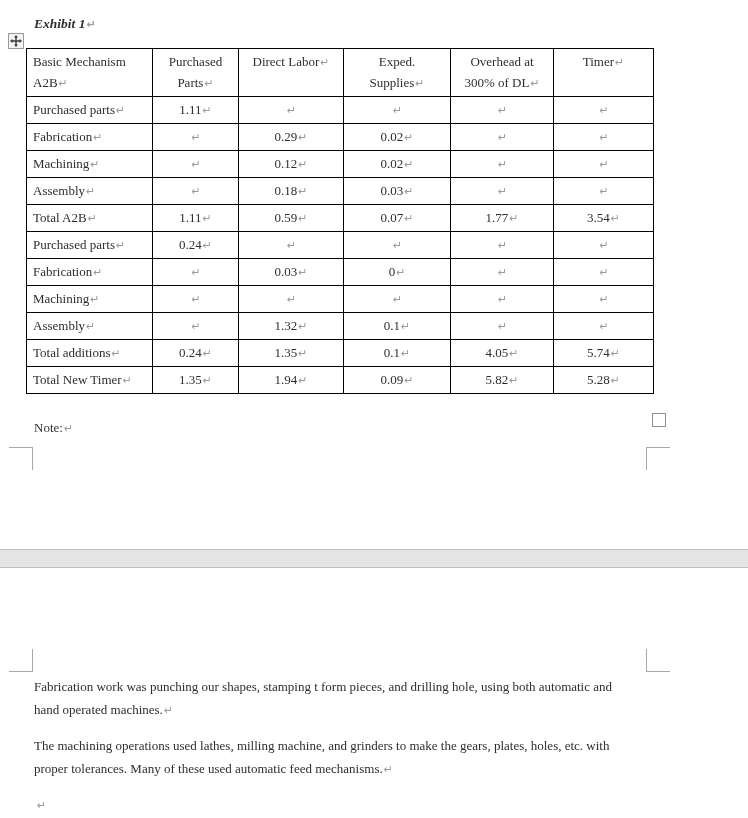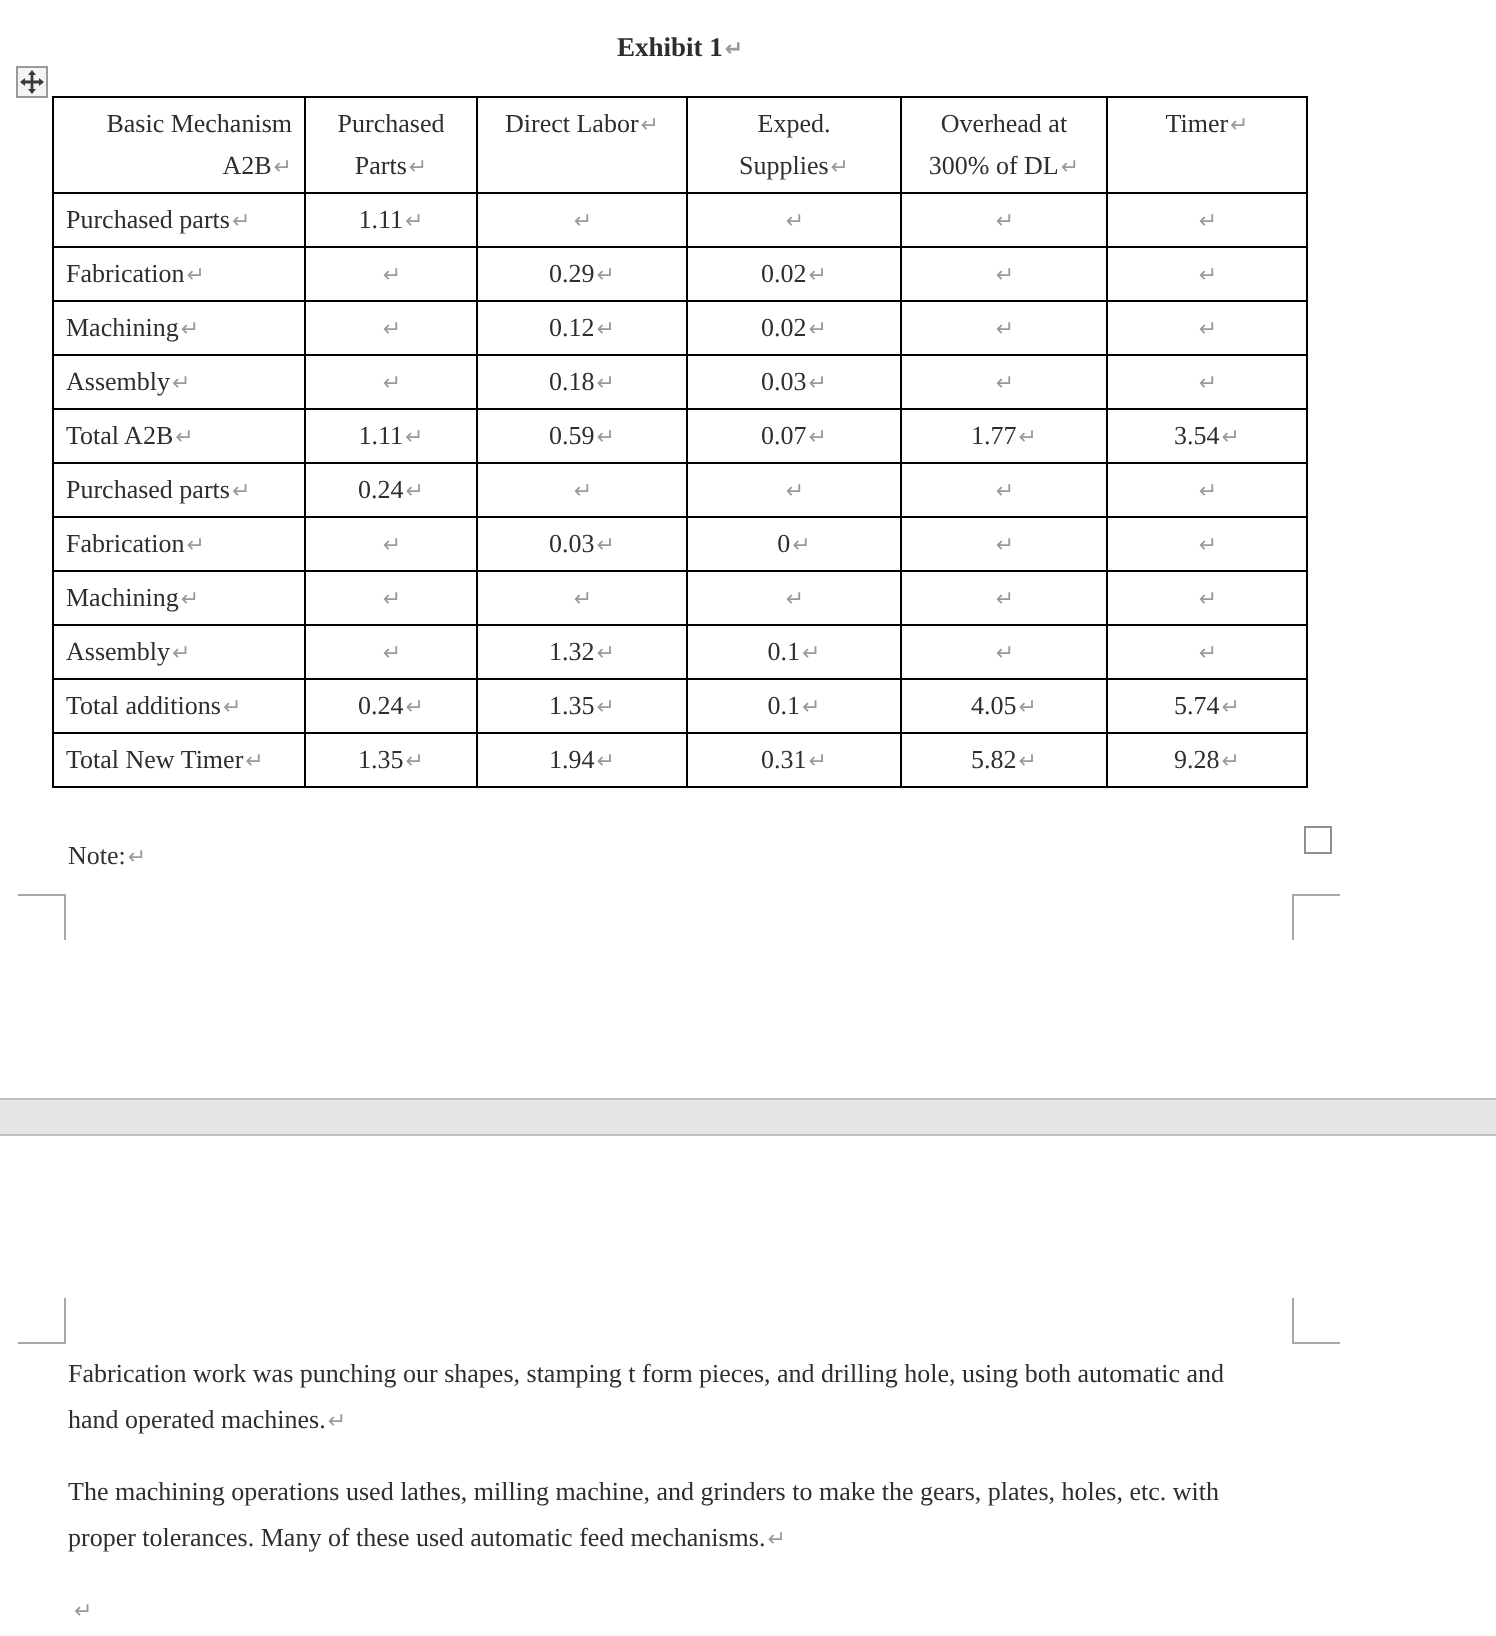--- a/index.html
+++ b/index.html
@@ -4,38 +4,38 @@
 <style>
   * { margin:0; padding:0; box-sizing:border-box; }
   html,body { background:#ffffff; }
   .screen {
     position:relative; width:748px; height:818px; background:#ffffff;
     font-family:"Liberation Serif", serif; color:#333; overflow:hidden;
   }
   
   .doc-title {
     position:absolute; left:34px; top:16px; width:612px;
-    text-align:center; font-weight:bold; font-size:13.5px; color:#2e2e2e;
+    font-weight:bold; font-size:13.5px; color:#2e2e2e;font-style:italic;
   }
   .move-handle {
     position:absolute; left:8px; top:33px; width:16px; height:16px;
     border:1px solid #9a9a9a; background:#f4f4f4;
     display:flex; align-items:center; justify-content:center;
   }
   table.exhibit {
     position:absolute; left:26px; top:48px; width:627px;
     border-collapse:collapse; table-layout:fixed;
     font-size:13px; color:#2e2e2e;
   }
   table.exhibit th, table.exhibit td {
     border:1px solid #000; font-weight:normal;
     padding:2px 6px; line-height:21px; overflow:hidden;
   }
   table.exhibit thead th { vertical-align:top; text-align:center; height:46px; }
-  table.exhibit thead th.al { text-align:right; }
+  table.exhibit thead th.al { text-align:left; }
   table.exhibit tbody td { vertical-align:middle; text-align:center; height:25px; }
   table.exhibit tbody td.al { text-align:left; }
   .pm {
     font-family:"DejaVu Sans", sans-serif; font-size:11px;
     color:#9a9a9a; padding-left:1px;
   }
   .note-line { position:absolute; left:34px; top:420px; font-size:13px; }
   .resize-handle {
     position:absolute; left:652px; top:413px; width:14px; height:14px;
     border:1px solid #8f8f8f; background:#ffffff;
@@ -169,23 +169,23 @@
           <td><span>0.24</span><span class="pm">↵</span></td>
           <td><span>1.35</span><span class="pm">↵</span></td>
           <td><span>0.1</span><span class="pm">↵</span></td>
           <td><span>4.05</span><span class="pm">↵</span></td>
           <td><span>5.74</span><span class="pm">↵</span></td>
         </tr>
         <tr>
           <td class="al"><span>Total New Timer</span><span class="pm">↵</span></td>
           <td><span>1.35</span><span class="pm">↵</span></td>
           <td><span>1.94</span><span class="pm">↵</span></td>
-          <td><span>0.31</span><span class="pm">↵</span></td>
+          <td><span>0.09</span><span class="pm">↵</span></td>
           <td><span>5.82</span><span class="pm">↵</span></td>
-          <td><span>9.28</span><span class="pm">↵</span></td>
+          <td><span>5.28</span><span class="pm">↵</span></td>
         </tr>
       </tbody>
   </table>
 
   <div class="note-line">
     <span>Note:</span><span class="pm">↵</span>
   </div>
 
   <div class="resize-handle"></div>
 

